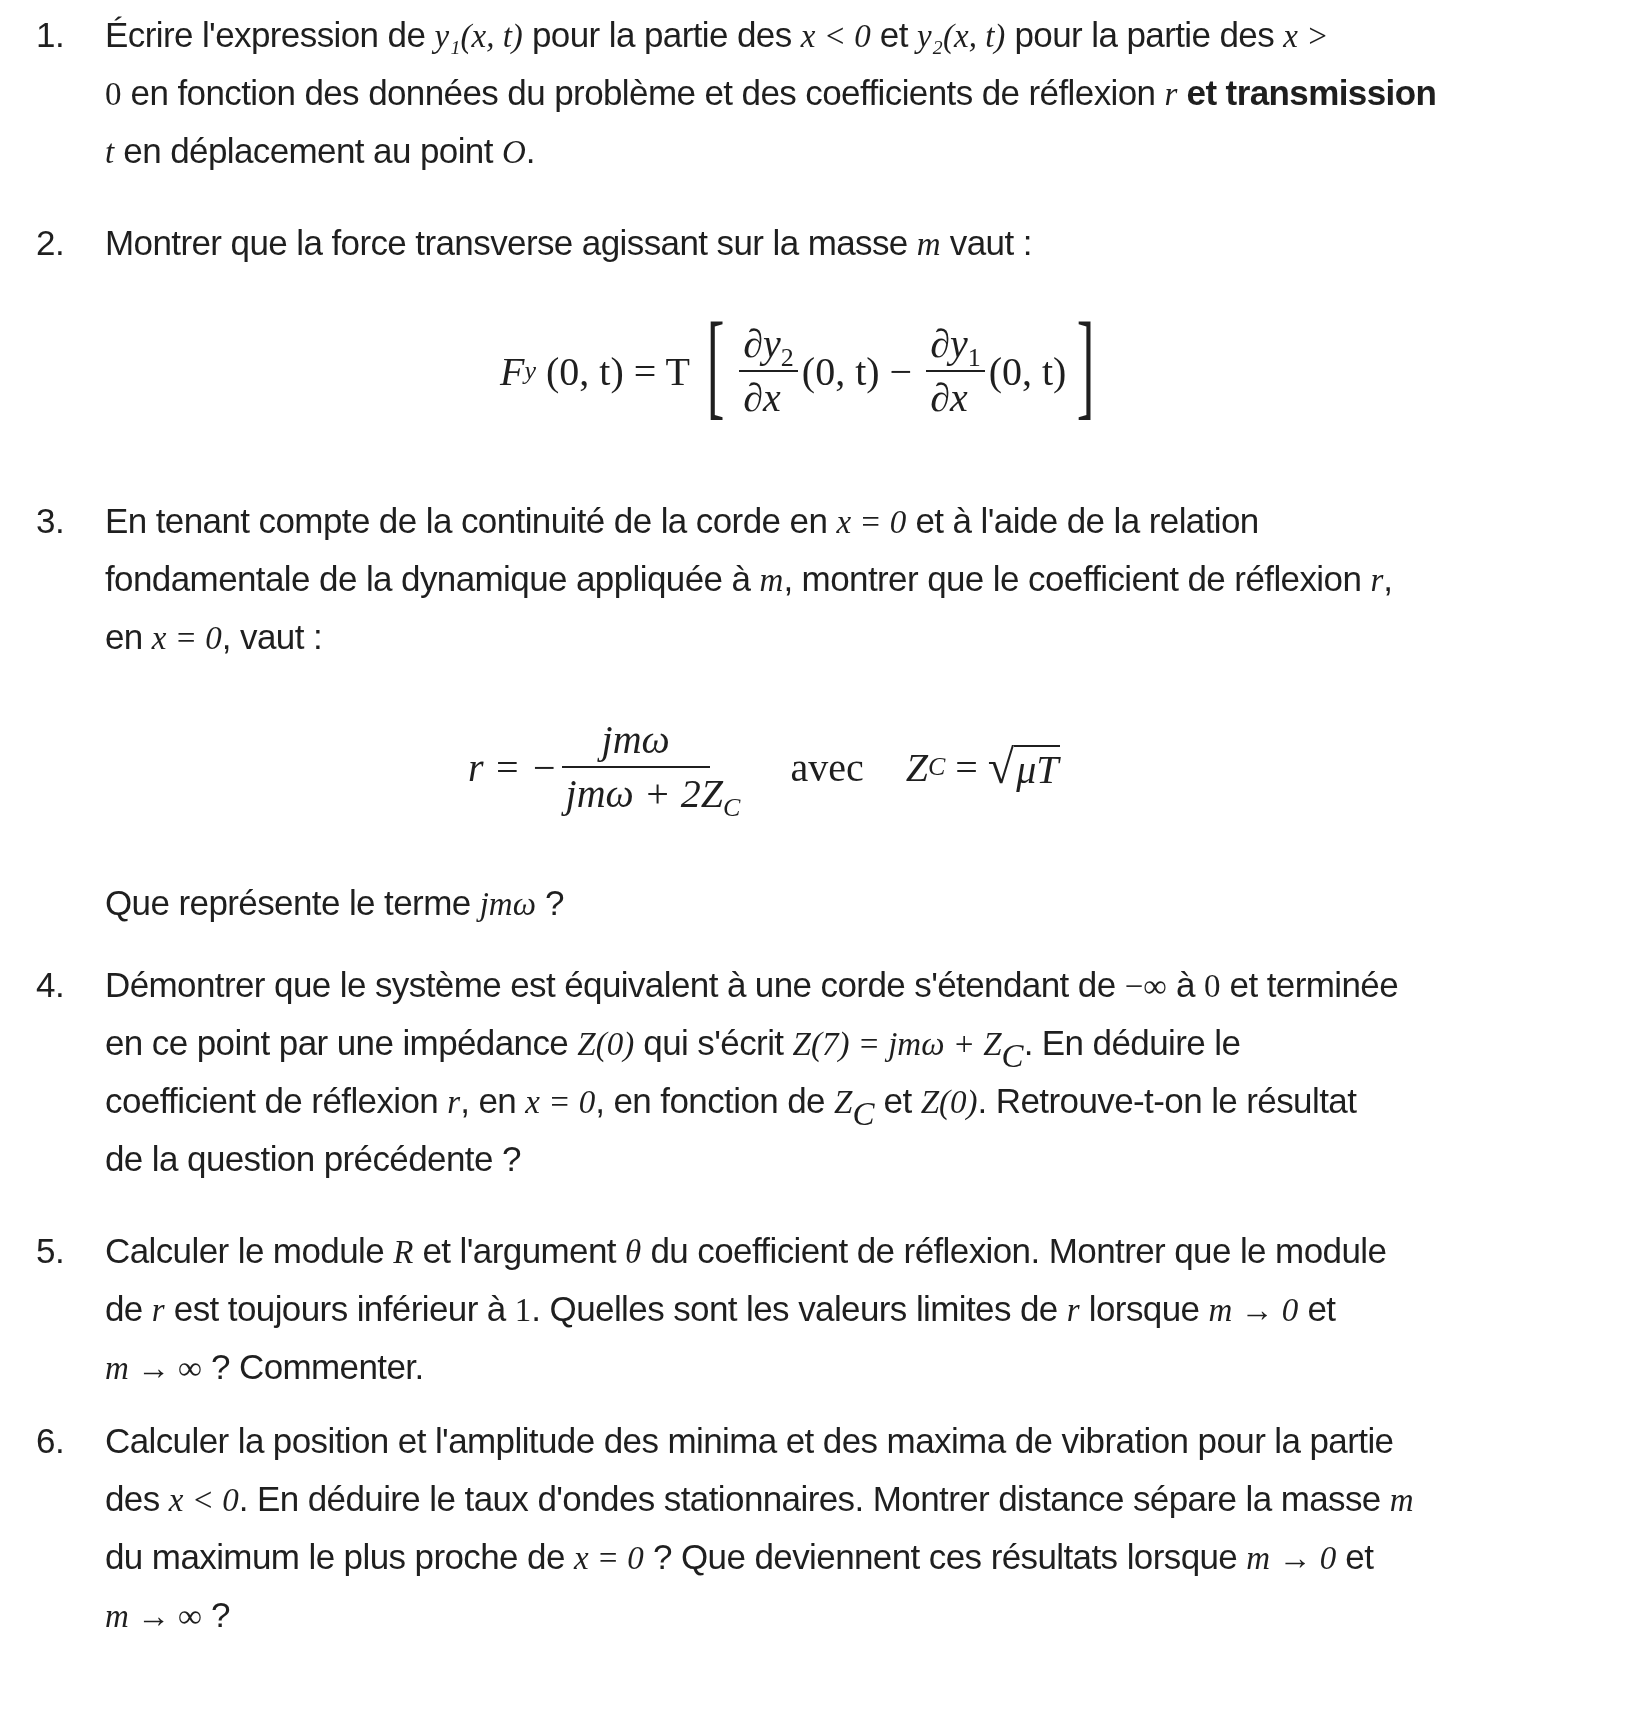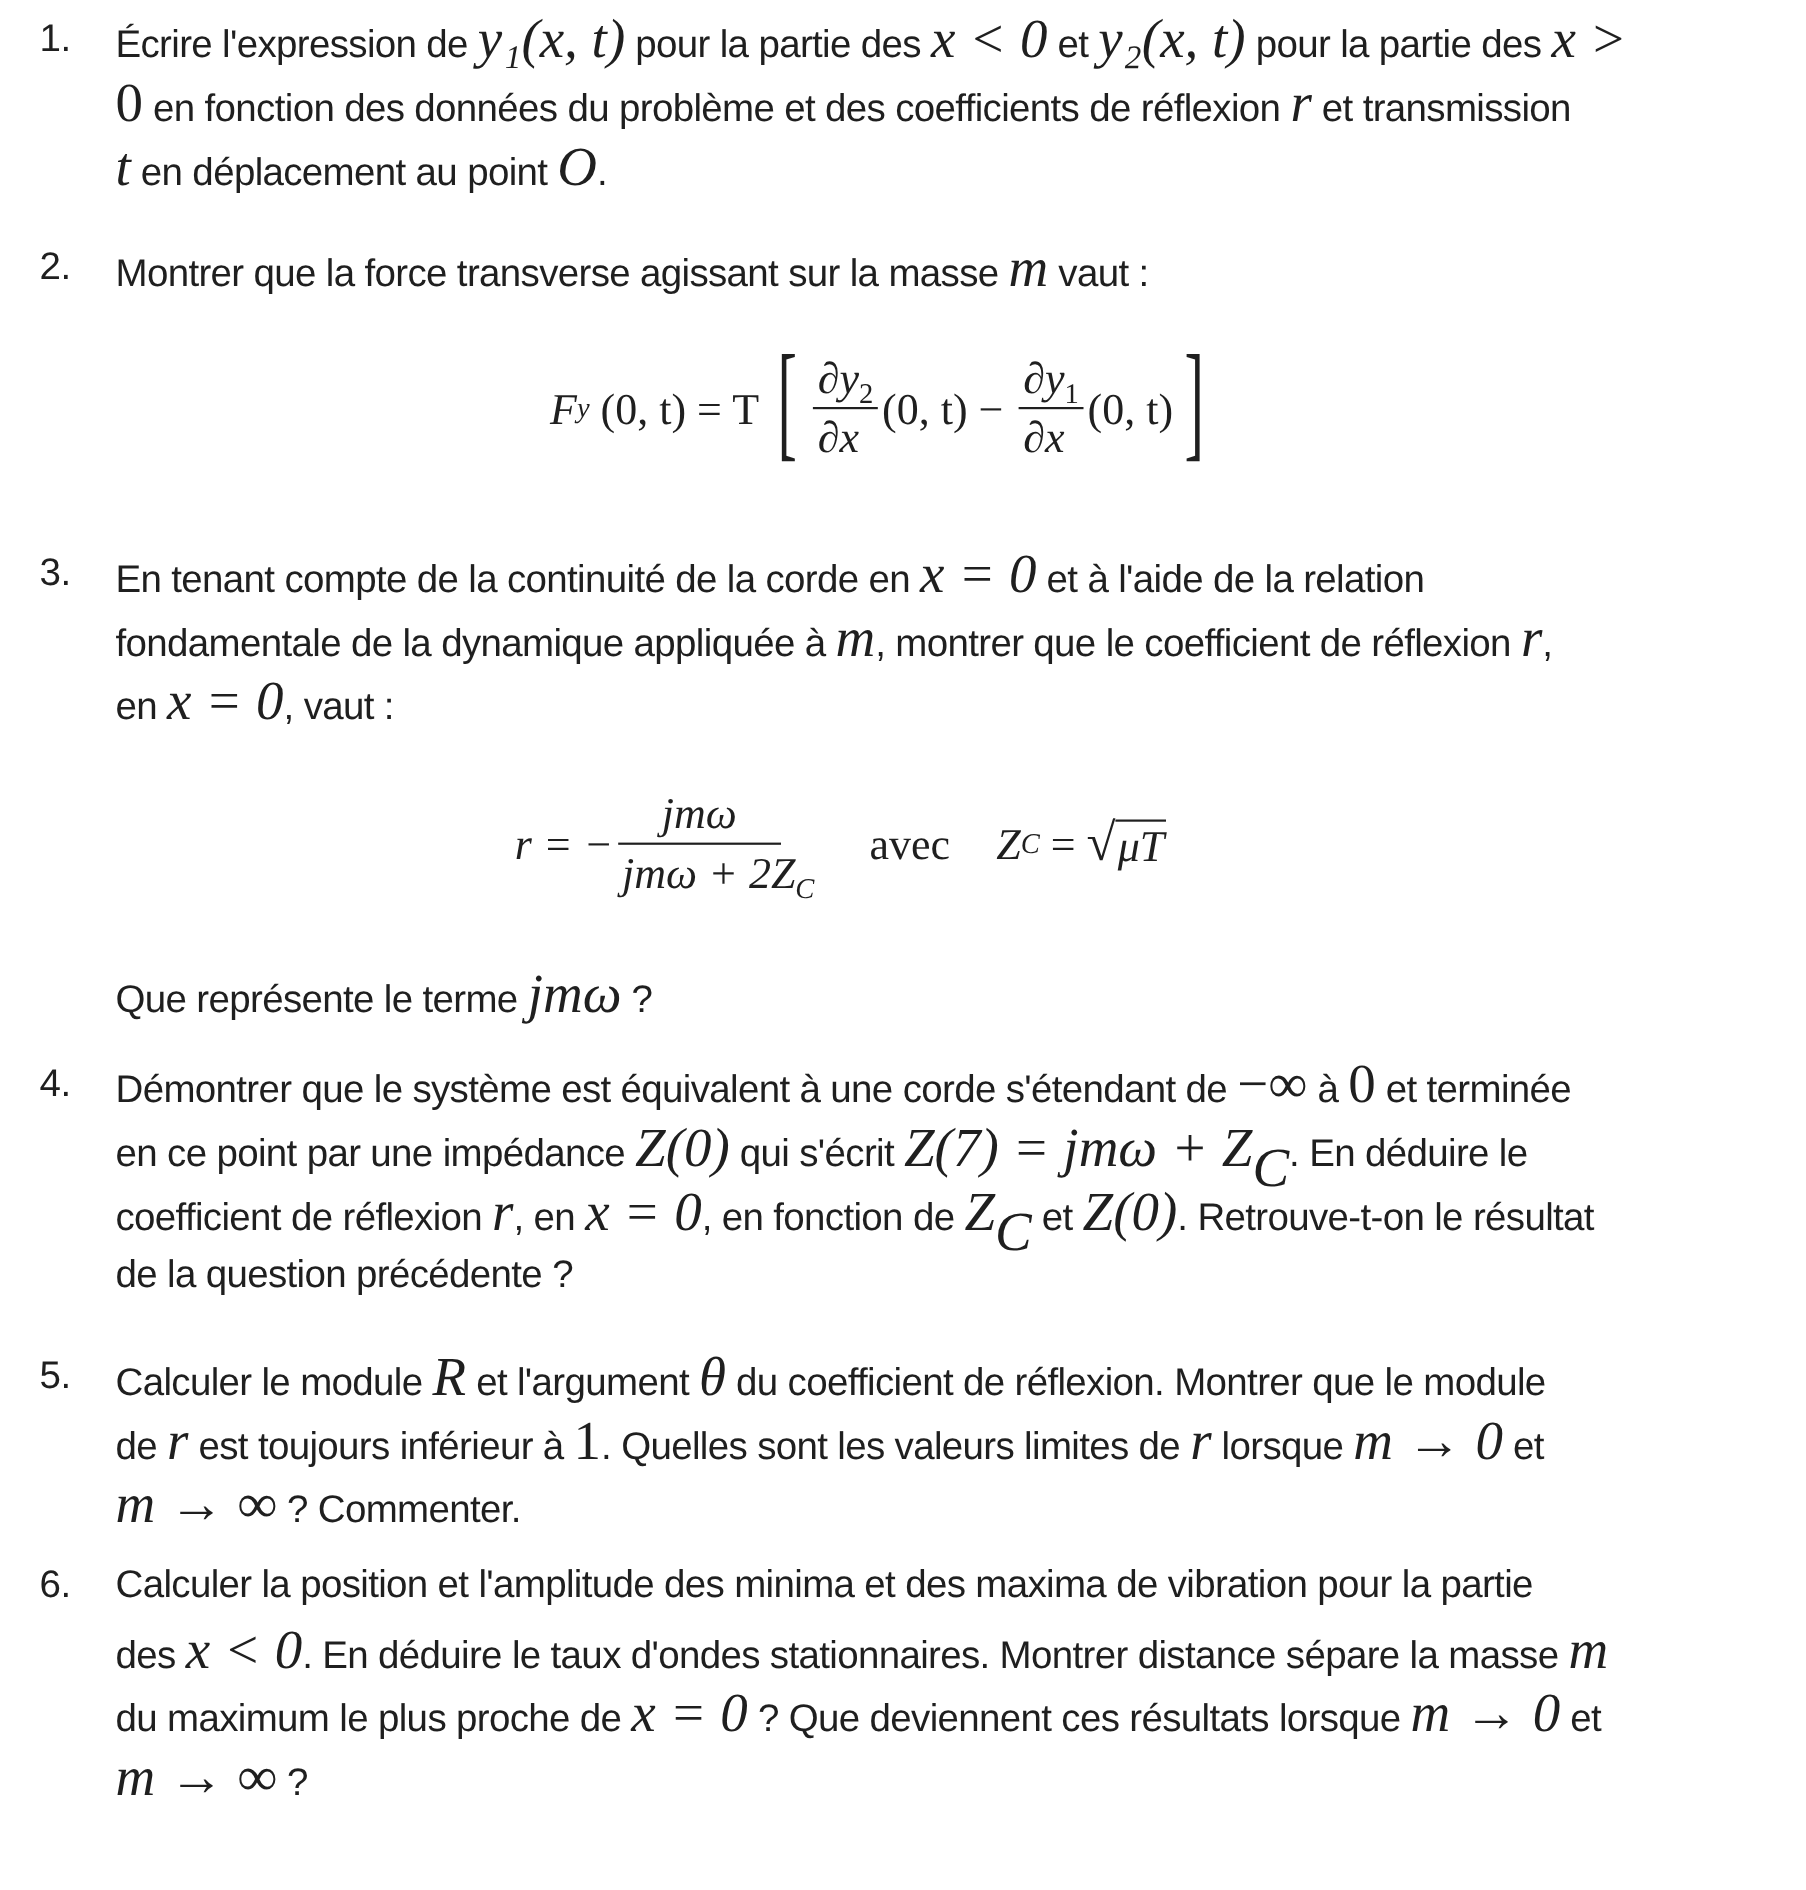--- a/index.html
+++ b/index.html
@@ -13,21 +13,21 @@
   .num {
     position: absolute; left: 36px; font-size: 35px; line-height: 62px;
     letter-spacing: -0.5px;
   }
   .line {
     position: absolute; left: 105px; font-size: 35px; line-height: 62px;
     white-space: nowrap; letter-spacing: -0.6px;
   }
   .m {
     font-family: "Liberation Serif", "DejaVu Serif", serif;
-    font-style: italic; font-size: 50px; letter-spacing: 0; margin-top: 16px;
+    font-style: italic; font-size: 33px; letter-spacing: 0; margin-top: 16px;
   }
   .m.up { font-style: normal; }
   
   .eq {
     position: absolute; font-family: "Liberation Serif", "DejaVu Serif", serif;
     font-size: 40px; color: #1f1f1f; white-space: nowrap;
     display: flex; align-items: center;
   }
   .eq .i { font-style: italic; }
   .eq .u { font-style: normal; }
@@ -43,21 +43,21 @@
 </style>
 </head>
 <body>
 
 <div class="page">
 
   <div class="item" style="top:4px;">
     <span class="num" style="top:0;">1.</span>
     <div>
         <div class="line" style="top: 0px;"><span style="white-space: pre;">Écrire l'expression de </span><span class="m" style="white-space: pre;">y₁(x, t)</span><span style="white-space: pre;"> pour la partie des </span><span class="m" style="white-space: pre;">x &lt; 0</span><span style="white-space: pre;"> et </span><span class="m" style="white-space: pre;">y₂(x, t)</span><span style="white-space: pre;"> pour la partie des </span><span class="m" style="white-space: pre;">x &gt;</span></div>
-        <div class="line" style="top: 58px;"><span class="m up" style="white-space: pre;">0</span><span style="white-space: pre;"> en fonction des données du problème et des coefficients de réflexion </span><span class="m" style="white-space: pre;">r</span><span style="white-space: pre;"> et transmission</span></div>
+        <div class="line" style="top: 58px;"><span class="m up" style="white-space: pre;">0</span><span style="white-space: pre;"> en fonction des données du problème et des coefficients de réflexion </span><span class="m" style="white-space: pre;">r</span><span style="white-space: pre; font-weight: bold;"> et transmission</span></div>
         <div class="line" style="top: 116px;"><span class="m" style="white-space: pre;">t</span><span style="white-space: pre;"> en déplacement au point </span><span class="m" style="white-space: pre;">O</span><span style="white-space: pre;">.</span></div>
       </div>
   </div>
 
   <div class="item" style="top:212px;">
     <span class="num" style="top:0;">2.</span>
     <div>
         <div class="line" style="top: 0px; text-align: right;"><span style="white-space: pre;">Montrer que la force transverse agissant sur la masse </span><span class="m" style="white-space: pre;">m</span><span style="white-space: pre;"> vaut :</span></div>
       </div>
   </div>

